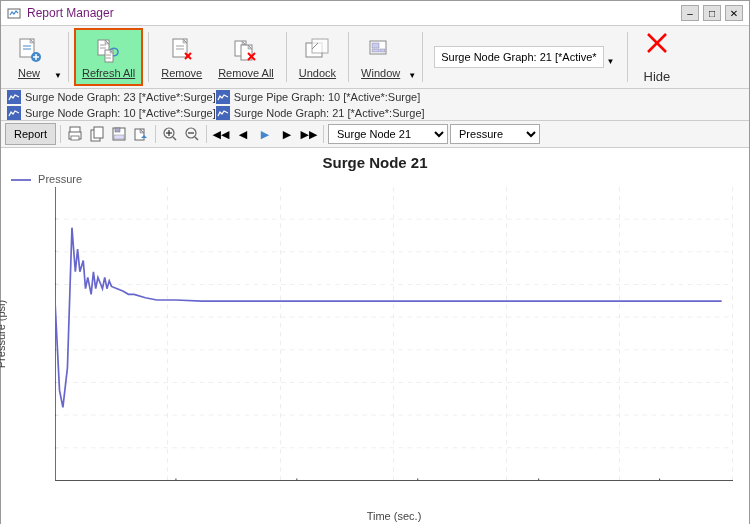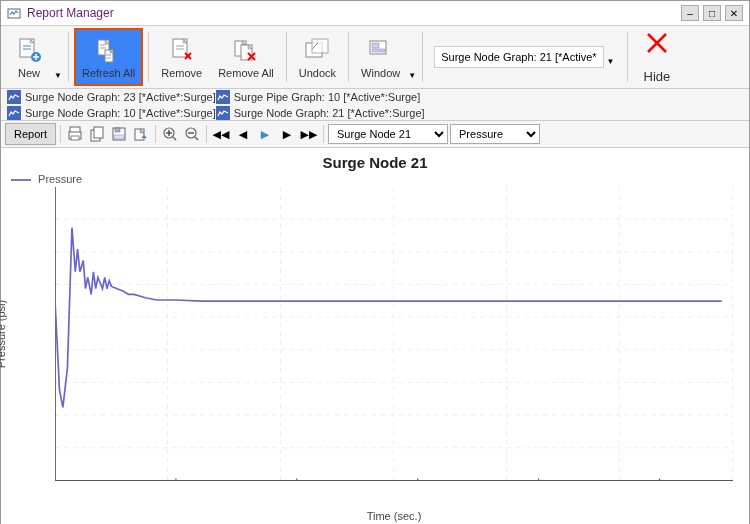--- a/index.html
+++ b/index.html
@@ -66,24 +66,25 @@
       justify-content: center;
       padding: 4px 6px;
       min-width: 48px;
       height: 58px;
       background: transparent;
       border: 1px solid transparent;
       cursor: pointer;
       font-size: 11px;
       color: #333;
       gap: 3px;
+      text-decoration: underline;
     }
     .toolbar-btn.highlighted {
       border: 2px solid #e05000;
-      background: #3b82f6;
+      background: #86efac;
     }
     .toolbar-btn .icon {
       width: 28px;
       height: 28px;
       display: flex;
       align-items: center;
       justify-content: center;
     }
     .toolbar-separator {
       width: 1px;

